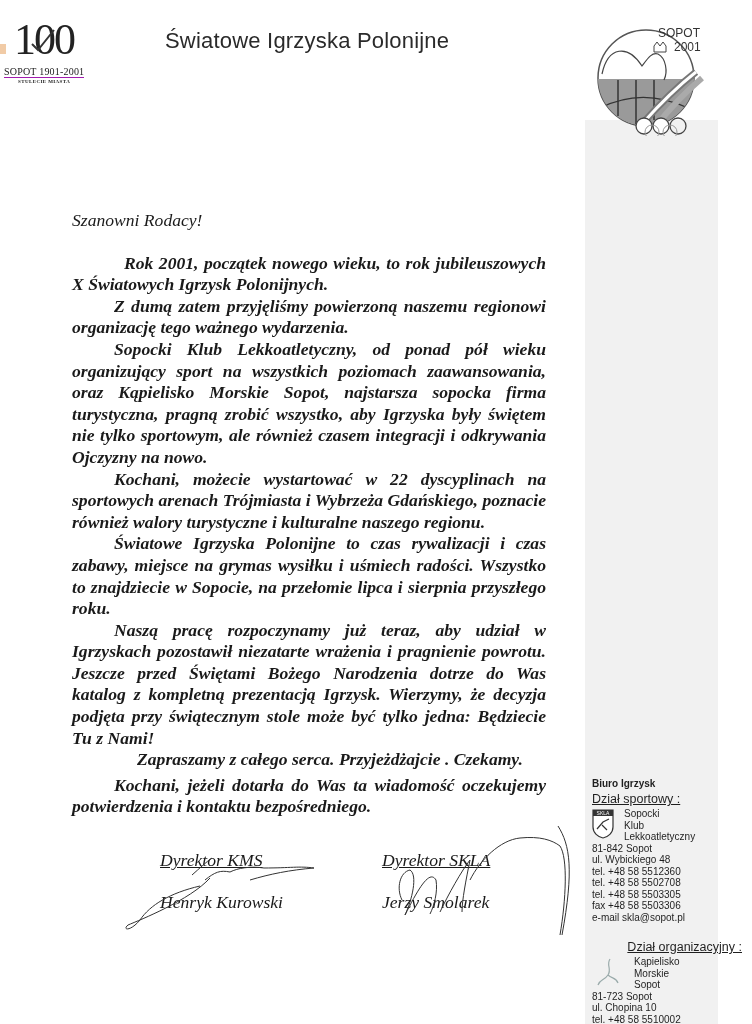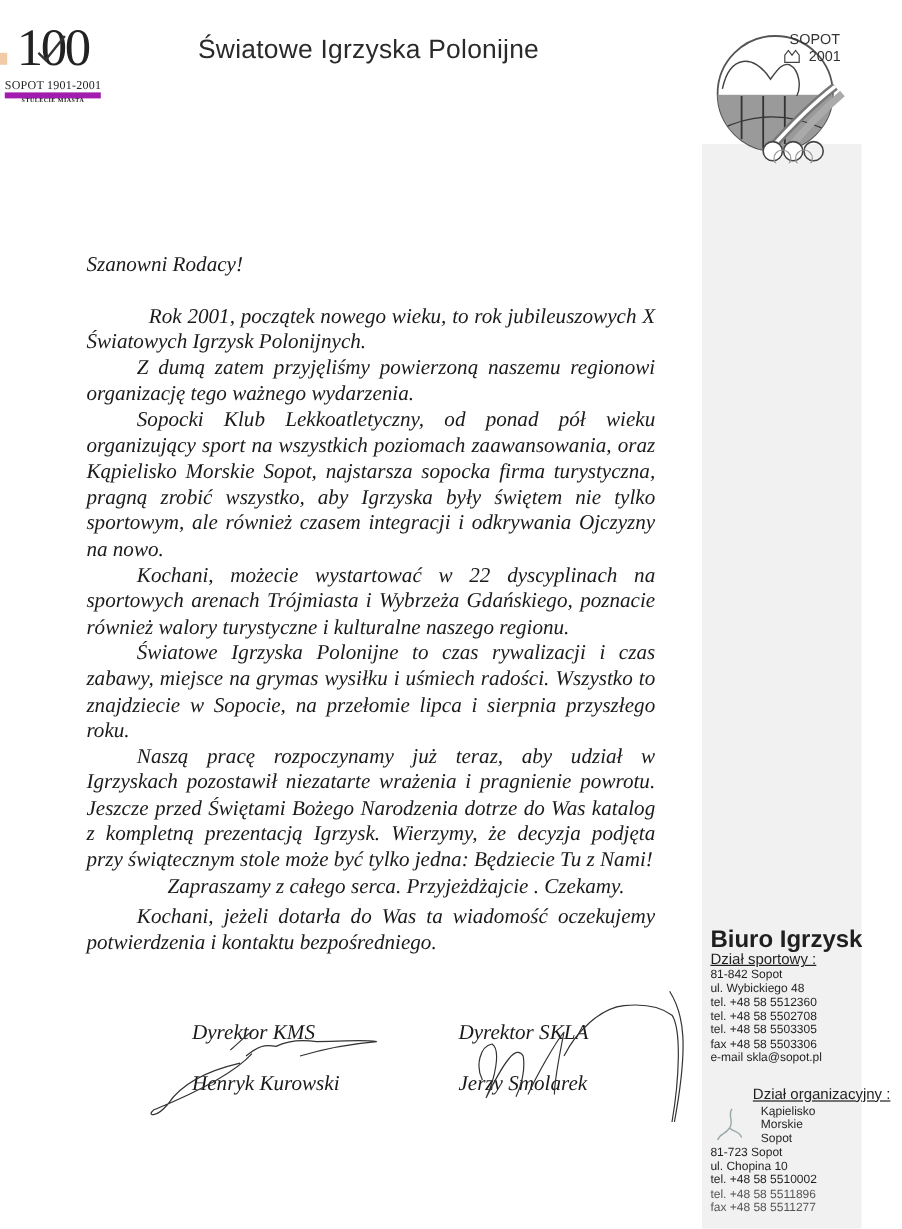--- a/index.html
+++ b/index.html
@@ -15,21 +15,21 @@
   
   .logo-100 { position: absolute; left: 4px; top: 20px; width: 90px; }
   .logo-100 .num {
     font-family: "Liberation Serif", serif; font-size: 44px; line-height: 40px;
     color: #222; letter-spacing: -2px; padding-left: 10px; position: relative;
   }
   .logo-100 .check {
     position: absolute; left: 24px; top: 6px; width: 30px; height: 30px;
   }
   .logo-100 .line1 {
-    font-size: 10px; letter-spacing: 0.2px; border-bottom: 5px solid #a21caf;
+    font-size: 10px; letter-spacing: 0.2px; border-bottom: 1px solid #a21caf;
     display: inline-block; margin-top: 6px; color: #222;
   }
   .logo-100 .line2 { font-size: 5px; letter-spacing: 0.4px; padding-left: 14px; font-weight: bold; }
   .logo-100 .orange-mark {
     position: absolute; left: -4px; top: 24px; width: 6px; height: 10px; background: #e8a86a; opacity: .6;
   }
 
   .title {
     position: absolute; left: 165px; top: 28px; width: 400px;
     font-family: "Liberation Sans", sans-serif; font-size: 22px; color: #2a2a2a;
@@ -39,37 +39,37 @@
   .logo-sopot { position: absolute; left: 588px; top: 16px; width: 130px; height: 120px; }
   .logo-sopot .label {
     position: absolute; font-family: "Liberation Sans", sans-serif; font-size: 12px; color: #333;
   }
 
   .letter {
     position: absolute; left: 72px; top: 210px; width: 474px;
     font-style: italic; font-size: 17.6px; line-height: 21.6px; color: #1a1a1a;
   }
   .salutation { margin: 0 0 21px 0; }
-  .para { margin: 0; text-align: justify; text-indent: 42px; }
+  .para { margin: 0; text-align: justify; text-indent: 42px; font-weight: bold; }
   .para.first { text-indent: 52px; margin-top: 14px; }
   .para.gap { margin-top: 4px; }
   .para.nojust { text-align: center; }
 
   .sig {
     position: absolute; font-style: italic; font-size: 17.6px; color: #1a1a1a;
   }
-  .sig .role { display: block; }
+  .sig .role { display: block; text-decoration: underline; }
   .sig .name { display: block; margin-top: 21px; }
   .sigsvg { position: absolute; left: 0; top: 0; pointer-events: none; }
 
   .contact {
     position: absolute; left: 592px; top: 775px; width: 150px;
     font-family: "Liberation Sans", sans-serif; color: #1f1f1f;
   }
-  .contact .head { font-weight: bold; font-size: 20px; line-height: 17px; }
+  .contact .head { font-weight: bold; font-size: 10px; line-height: 17px; }
   .contact .sub { font-size: 12.5px; text-decoration: underline; line-height: 15px; }
   .contact .org { position: relative; padding-left: 32px; font-size: 10px; line-height: 11.5px; margin-top: 1px; }
   .contact .org .emblem { position: absolute; left: 0; top: 1px; width: 22px; height: 30px; }
   .contact .line { font-size: 10px; line-height: 11.5px; }
   .contact .org2 { padding-left: 42px; }
   .contact .faint { color: #555; }
 </style>
 </head>
 <body>
 
@@ -135,20 +135,31 @@
 </div>
 <svg class="sigsvg" width="752" height="1024">
   <path d="M192 875 C200 868 206 862 212 858 M205 880 C215 872 220 870 230 872 C238 868 250 866 264 868 C290 868 300 866 314 868 C290 870 270 874 250 880 M210 878 C190 900 140 920 128 925 C122 930 130 932 140 920 C150 905 170 893 200 886" fill="none" stroke="#333" stroke-width="1"></path>
   <path d="M402 900 C396 888 400 872 410 870 C418 875 412 900 405 915 C420 885 430 870 436 880 C438 892 434 906 430 914 M440 912 C448 895 462 870 470 860 C466 880 462 900 462 912 M470 880 C480 860 500 840 520 838 C540 836 552 840 560 846 C568 858 566 900 560 935" fill="none" stroke="#333" stroke-width="1"></path>
   <path d="M558 826 C570 845 574 870 562 935" fill="none" stroke="#333" stroke-width="1"></path>
 </svg>
 
 <div class="contact">
   <div class="head">Biuro Igrzysk</div>
   <div class="sub">Dział sportowy :</div>
+  <div class="org">
+    <svg class="emblem" viewBox="0 0 22 30">
+      <path d="M1 1 L21 1 L21 18 C21 24 16 28 11 29 C6 28 1 24 1 18 Z" fill="#fff" stroke="#333" stroke-width="1.2"></path>
+      <rect x="1" y="1" width="20" height="6" fill="#333"></rect>
+      <text x="11" y="6" font-size="5" fill="#fff" text-anchor="middle" font-family="Liberation Sans, sans-serif">SKLA</text>
+      <path d="M5 20 L11 13 L17 10 M10 16 L15 21" stroke="#333" stroke-width="1.2" fill="none"></path>
+    </svg>
+    <div>Sopocki</div>
+    <div>Klub</div>
+    <div>Lekkoatletyczny</div>
+  </div>
   <div class="line">81-842 Sopot</div>
   <div class="line">ul. Wybickiego 48</div>
   <div class="line">tel. +48 58 5512360</div>
   <div class="line">tel. +48 58 5502708</div>
   <div class="line">tel. +48 58 5503305</div>
   <div class="line">fax +48 58 5503306</div>
   <div class="line">e-mail skla@sopot.pl</div>
 
   <div class="sub" style="margin-top:17px;text-align:right;">Dział organizacyjny :</div>
   <div class="org org2">

